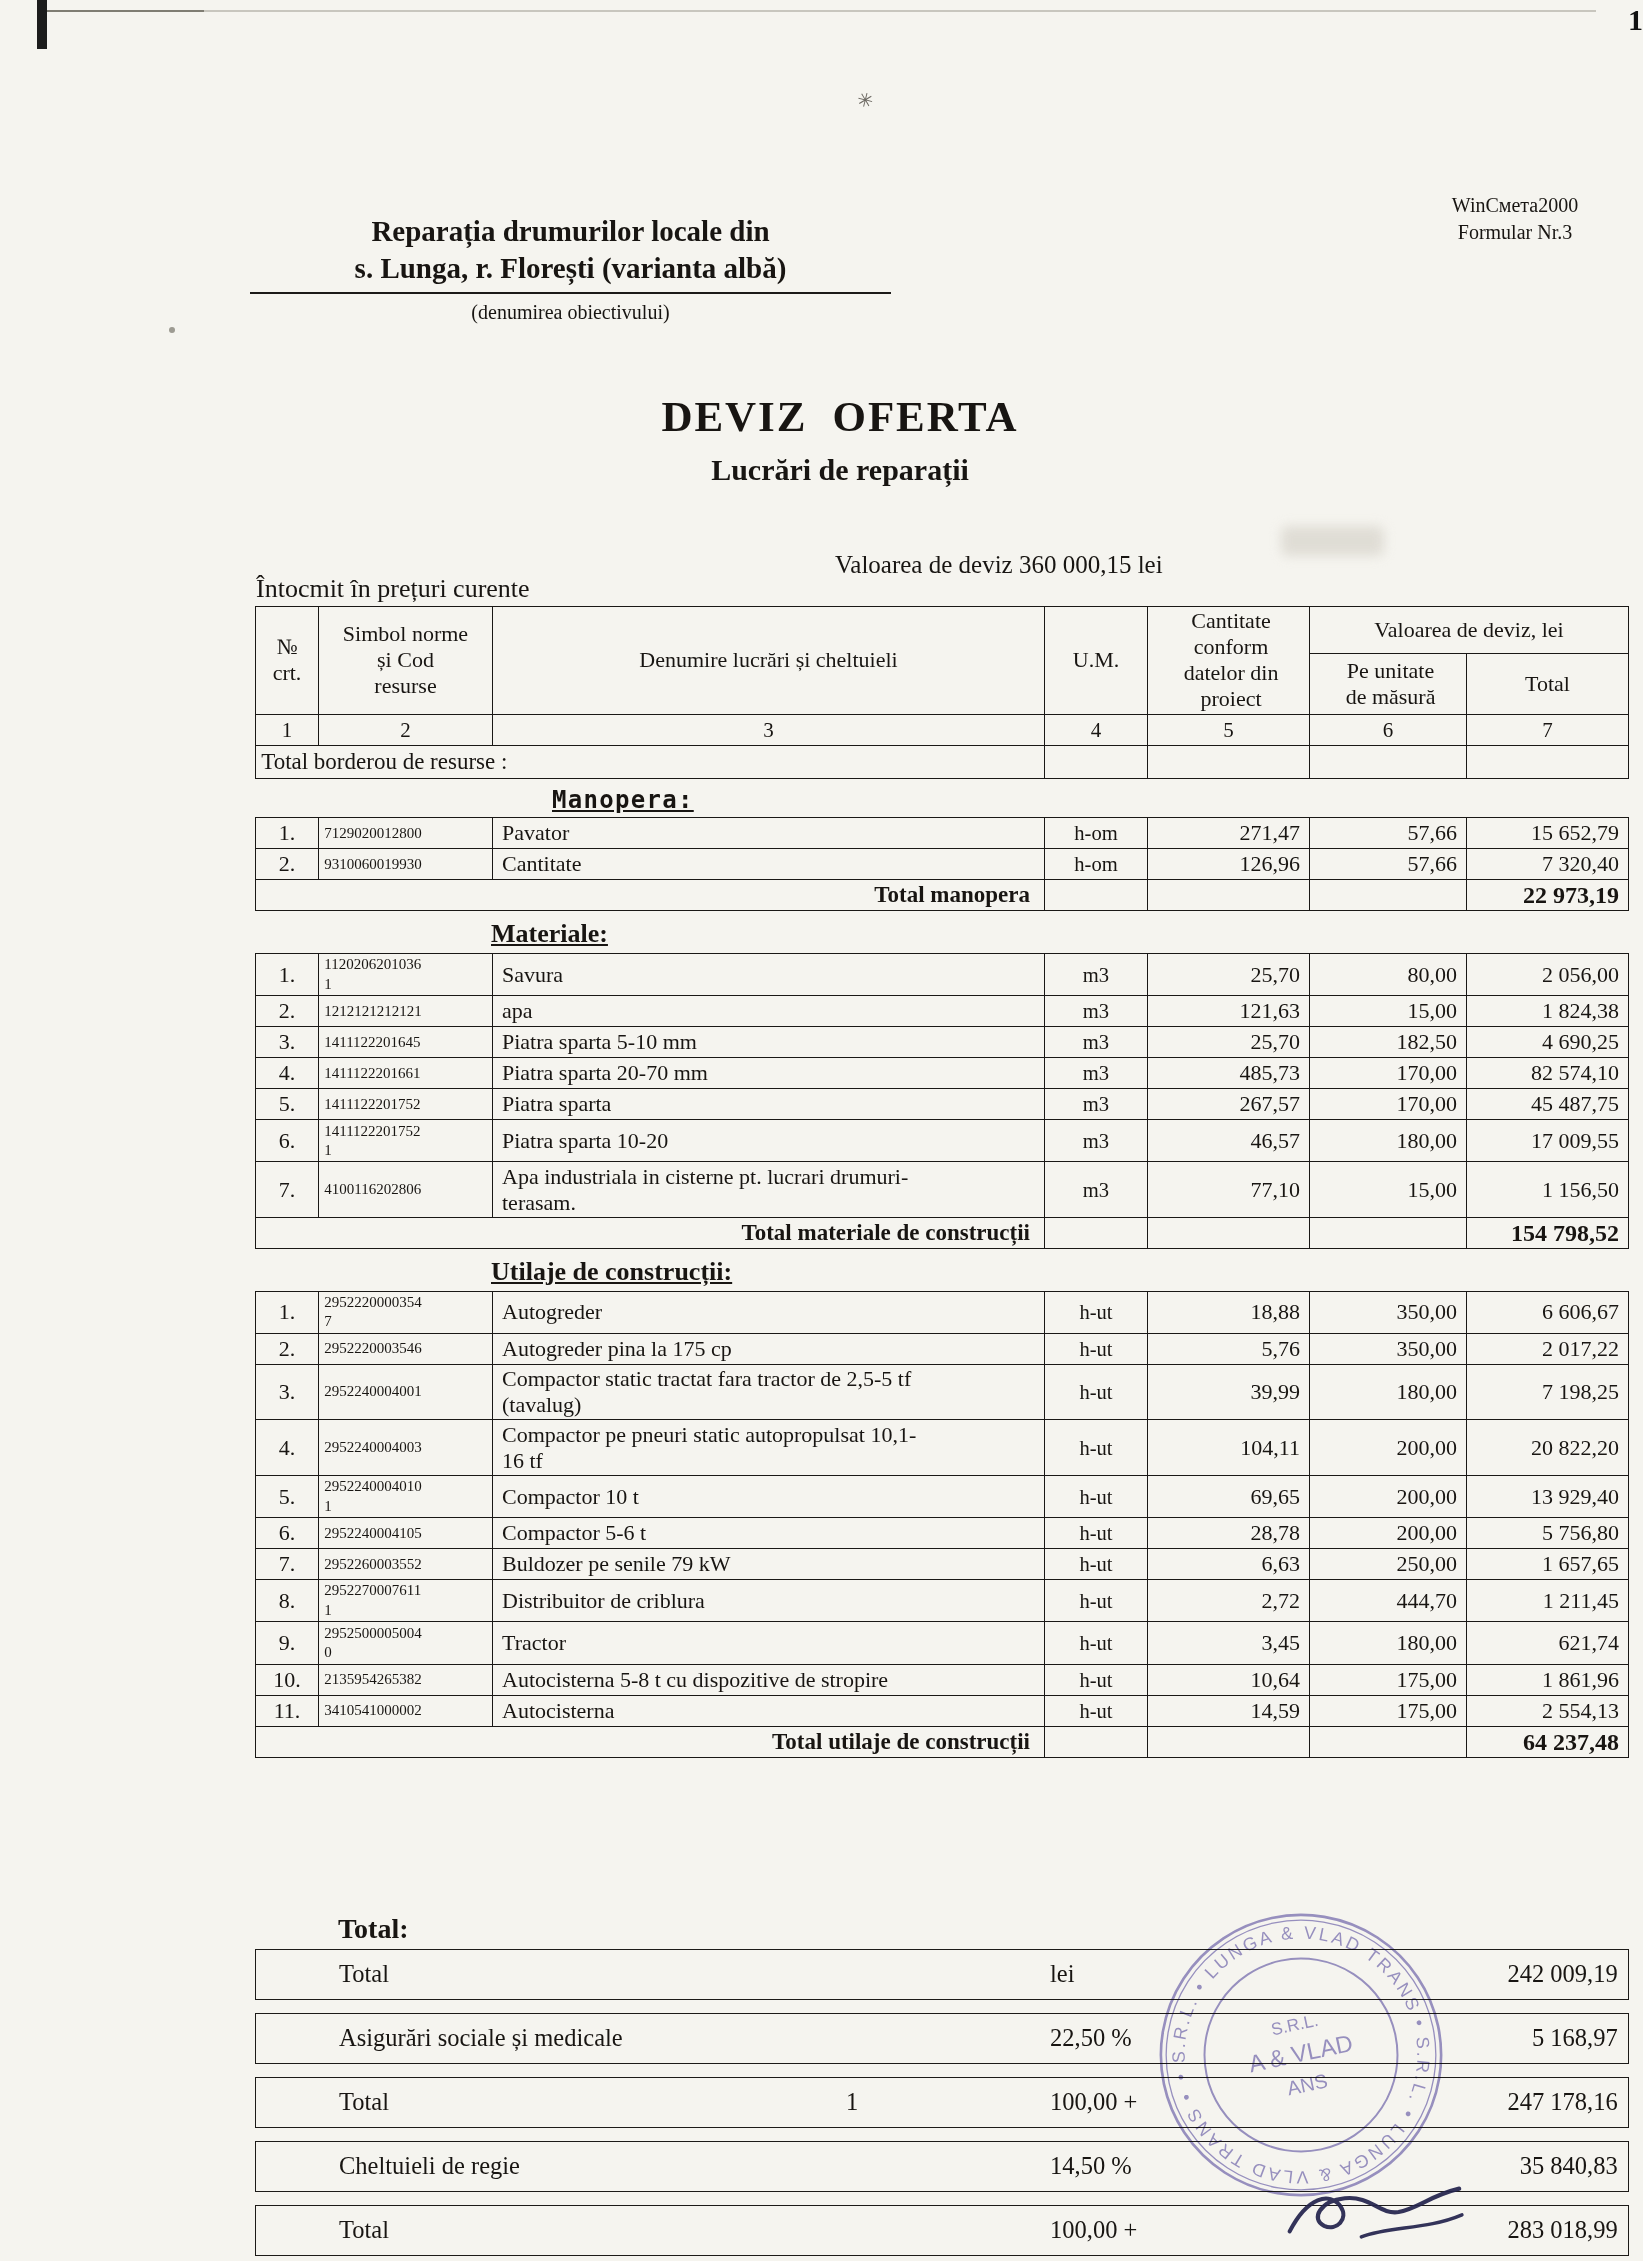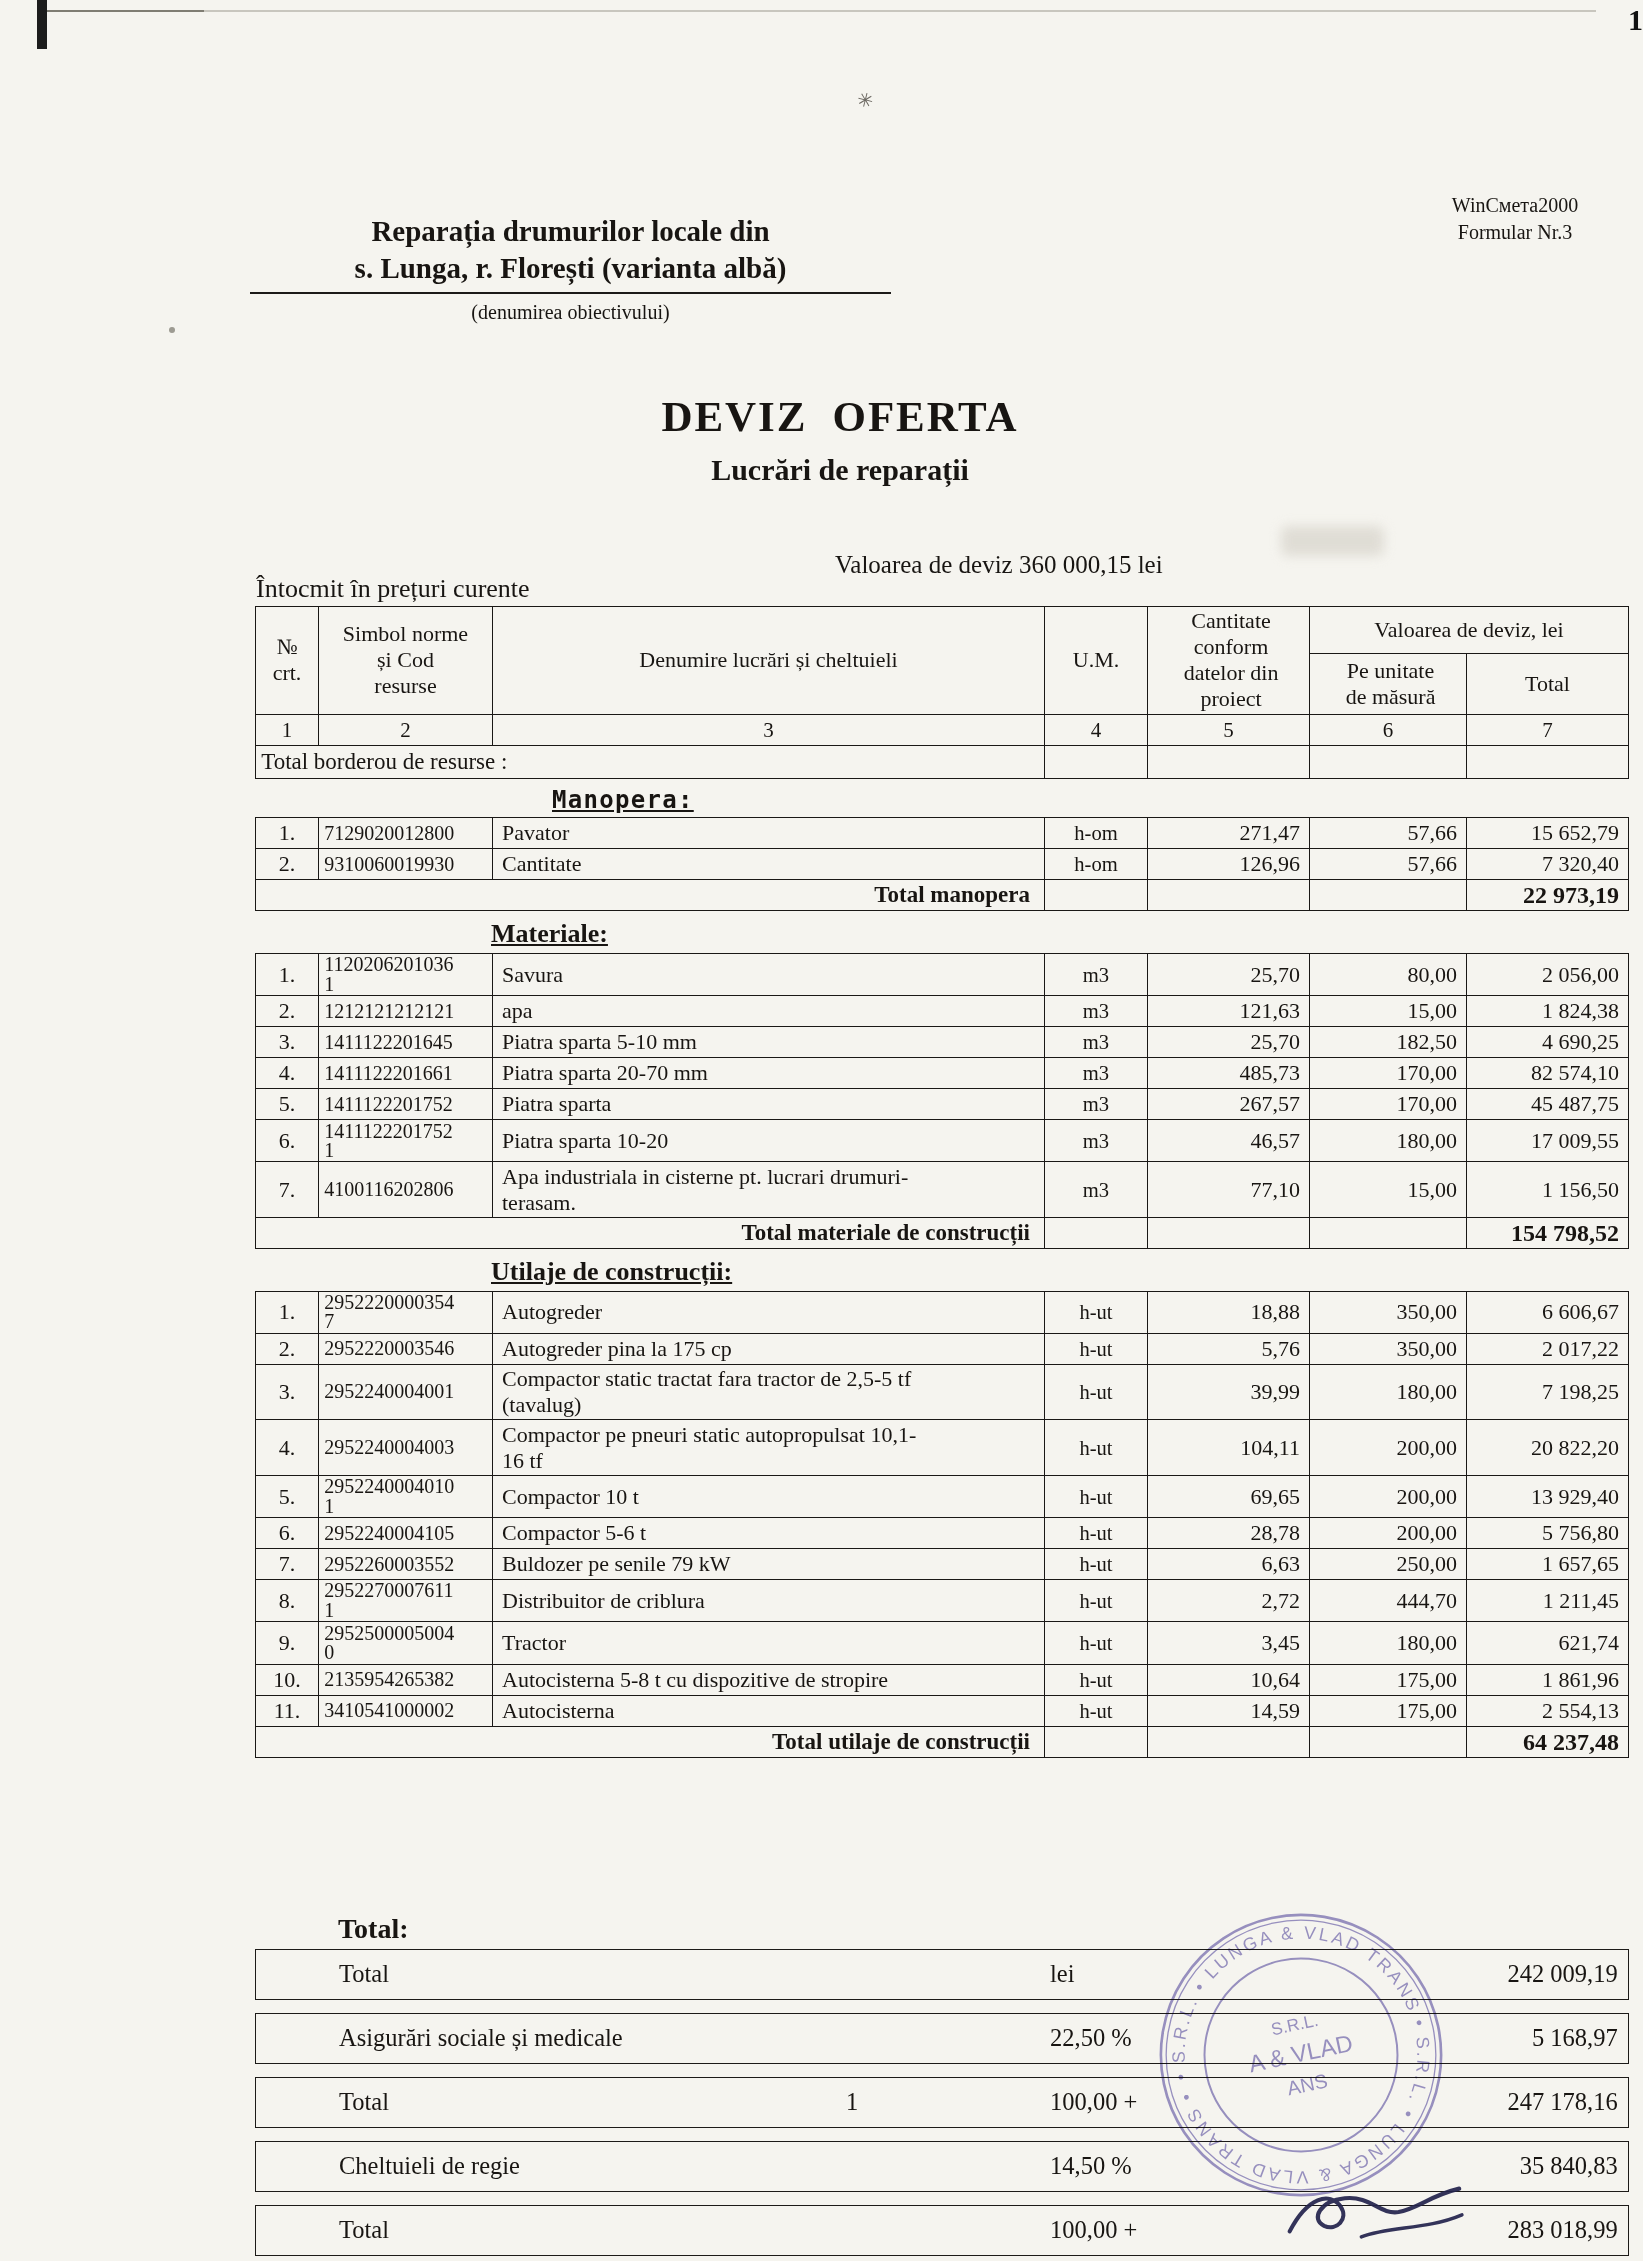--- a/index.html
+++ b/index.html
@@ -41,21 +41,21 @@
     padding:1.3px 5.2px;vertical-align:middle;overflow:hidden;
   }
   .grid th{text-align:center;}
   .pre{white-space:pre-line;}
   .hc.left{text-align:center;padding-left:10.3px;}
   .vg{height:40px;}
   tr.numrow td{height:28px;text-align:center;font-size:21px;padding:0;}
   tr.borderourow td{height:30px;}
   td.borderou{text-align:left;font-size:23px;}
   .grid td.no{text-align:center;}
-  .grid td.code{font-size:20px;line-height:19.3px;white-space:pre-line;padding-left:5.2px;}
+  .grid td.code{font-size:15px;line-height:19.3px;white-space:pre-line;padding-left:5.2px;}
   .grid td.name{text-align:left;padding-left:9px;white-space:pre-line;}
   .grid td.um{text-align:center;font-size:20.6px;}
   .grid td.num{text-align:right;padding-right:9px;}
   .grid tbody tr{height:31px;}
   tr.total-row{height:35px;}
   td.total-label{text-align:right;font-weight:bold;font-size:23px;padding-right:14px;}
   td.total-val{font-weight:bold;font-size:24px;margin-top:21px;}
 
   .strip{width:1374px;font-weight:bold;font-size:26px;text-decoration:underline;padding:7.7px 0 3.9px 236px;box-sizing:border-box;}
   .strip.mono{font-family:"DejaVu Sans Mono","Liberation Mono",monospace;font-size:24px;letter-spacing:1.3px;padding-left:297px;padding-top:6.4px;}

